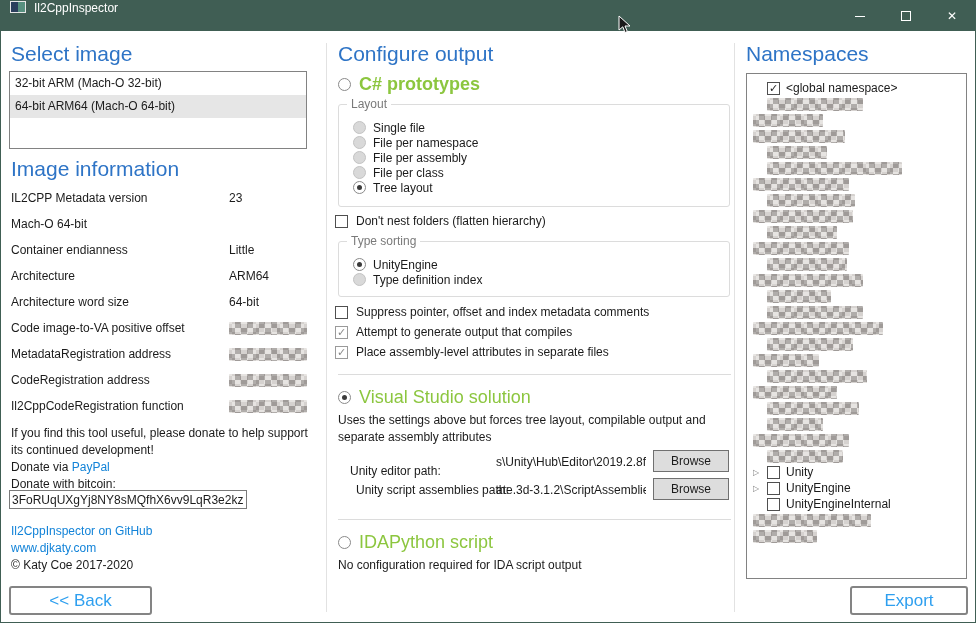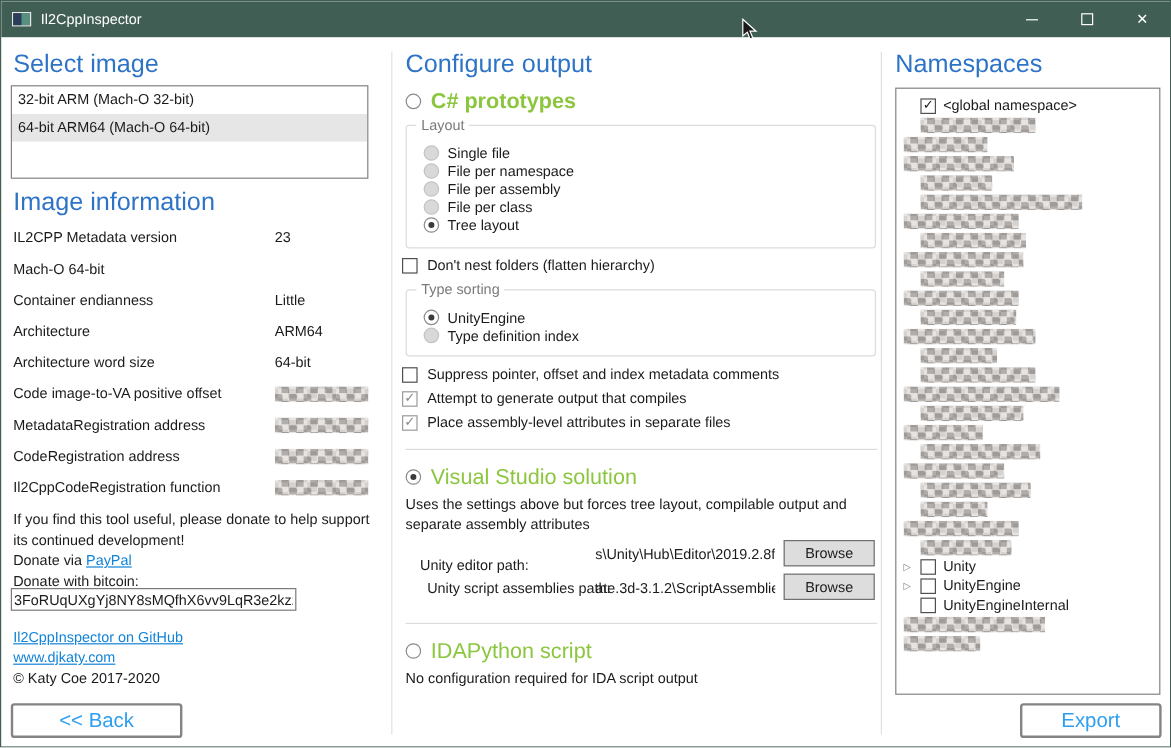--- a/index.html
+++ b/index.html
@@ -1,21 +1,21 @@
 <!DOCTYPE html>
 <html><head>
 <meta charset="utf-8">
 <style>
   * { box-sizing: border-box; margin: 0; padding: 0; }
   html,body { width: 976px; height: 623px; }
   body { font-family: "Liberation Sans", sans-serif; font-size: 12px; color: #1b1b1b; background: #fff; }
   .window { position: relative; width: 976px; height: 623px; background: #fff; border: 1px solid #405e54; overflow: hidden; }
 
   
-  .titlebar { position: absolute; left: 0; top: 0; width: 100%; height: 30px; background: #405e54; display: flex; align-items: center; padding-left: 9px; }
+  .titlebar { position: absolute; left: 0; top: 0; width: 100%; height: 30px; background: #405e54; display: flex; padding-left: 9px; }
   .app-icon { display: inline-flex; width: 16px; height: 12px; border: 1px solid #e6e6e6; margin-right: 8px; }
   .ic-l { width: 7px; background: #2a3e5c; }
   .ic-r { flex: 1; background: #57907f; }
   .title-text { color: #ffffff; font-size: 12px; }
   .win-btns { position: absolute; right: 0; top: 0; height: 30px; display: flex; }
   .wbtn { width: 46px; height: 30px; display: flex; align-items: center; justify-content: center; }
   .min-glyph { width: 10px; height: 1px; background: #fff; display: block; }
   .max-glyph { width: 10px; height: 10px; border: 1px solid #fff; display: block; }
   .close-glyph { color: #fff; font-size: 12px; line-height: 12px; }
 
@@ -33,21 +33,21 @@
   .info-rows { position: absolute; left: 10px; top: 184px; width: 302px; }
   .info-row { height: 26px; display: flex; align-items: center; }
   .info-label { width: 218px; }
   .blur { display: inline-block; height: 13px; border-radius: 1px;
     background:
       repeating-conic-gradient(rgba(120,115,112,.5) 0% 25%, rgba(228,225,222,.5) 0% 50%) 0 0/12px 12px,
       repeating-conic-gradient(#c7c3c0 0% 25%, #e9e7e5 0% 50%) 3px 2px/16px 16px; }
   .info-blur { width: 78px; }
 
   .donate-block { position: absolute; left: 10px; top: 424px; width: 306px; line-height: 17px; }
-  a.link { color: #1283d8; text-decoration: underline; cursor: pointer; }
+  a.link { color: #1283d8; cursor: pointer; }
   .btc-input { position: absolute; left: 8px; top: 489px; width: 238px; height: 19px; border: 1px solid #7a7a7a; font-family: "Liberation Sans", sans-serif; font-size: 12px; padding: 0 2px; color: #1b1b1b; }
   .left-links { position: absolute; left: 10px; top: 522px; line-height: 17px; }
 
   .big-btn { position: absolute; background: #fff; border: 2px solid #848484; border-radius: 3px; color: #2e9fef; font-size: 17px; font-family: "Liberation Sans", sans-serif; display: flex; align-items: center; justify-content: center; cursor: pointer; }
   .back-btn { left: 8px; top: 585px; width: 143px; height: 29px; }
   .export-btn { left: 849px; top: 585px; width: 118px; height: 29px; }
 
   
   .radio { display: inline-block; width: 13px; height: 13px; border-radius: 50%; background: #fff; border: 1px solid #8a8a8a; position: relative; flex: none; }
   .radio-sel::after { content: ""; position: absolute; left: 3px; top: 3px; width: 5px; height: 5px; border-radius: 50%; background: #3b3b3b; }

